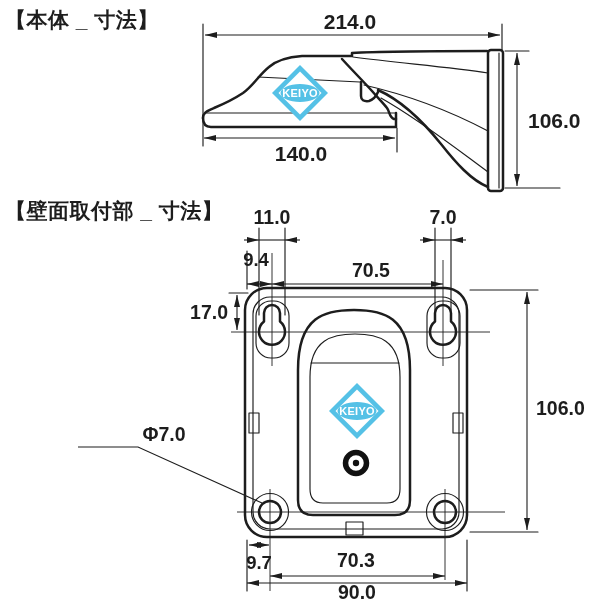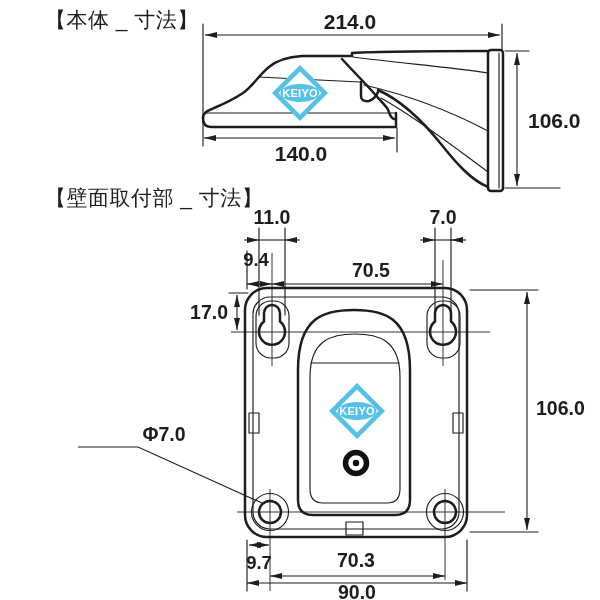--- a/index.html
+++ b/index.html
@@ -3,39 +3,39 @@
 <meta charset="utf-8">
 <style>
   :root { --line:#1d1d1d; --accent:#55c1e6; }
   html,body { margin:0; padding:0; }
   body {
     width:600px; height:600px; background:#ffffff; position:relative;
     font-family:"Liberation Sans", sans-serif; overflow:hidden;
   }
   .hdr {
     position:absolute; left:5px; color:var(--line);
-    font-size:21px; font-weight:normal; letter-spacing:.5px; white-space:nowrap;margin-left:40px;
+    font-size:21px; font-weight:bold; letter-spacing:.5px; white-space:nowrap;
   }
   svg { position:absolute; left:0; top:0; }
   .o  { fill:none; stroke:var(--line); stroke-width:2.5; stroke-linecap:round; stroke-linejoin:round; }
   .t  { fill:none; stroke:var(--line); stroke-width:1.15; stroke-linecap:round; stroke-linejoin:round; }
   .d  { fill:none; stroke:var(--line); stroke-width:1.1; }
   .cl { fill:none; stroke:var(--line); stroke-width:0.9; }
   text.dim  { font-family:"Liberation Sans",sans-serif; font-weight:600; fill:var(--line); }
   .f21 { font-size:21px; } .f20 { font-size:19.5px; } .f19 { font-size:18.5px; }
   .logo-fill  { fill:var(--accent); }
   .logo-white { fill:#ffffff; }
   .logo-text  { font-family:"Liberation Sans",sans-serif; font-weight:bold; font-size:11px;
                 letter-spacing:.3px; fill:#ffffff; text-anchor:middle; }
 </style>
 </head>
 <body>
 
 <div class="hdr" style="top:6px">【本体 _ 寸法】</div>
-<div class="hdr" style="top:184px">【壁面取付部 _ 寸法】</div>
+<div class="hdr" style="top:197px">【壁面取付部 _ 寸法】</div>
 
 <svg width="600" height="600" viewBox="0 0 600 600">
   <defs>
     <marker id="ae" orient="auto-start-reverse" markerUnits="userSpaceOnUse" markerWidth="14" markerHeight="8" refX="12" refY="3">
       <path d="M0,0 L12,3 L0,6 Z" fill="#1d1d1d"></path>
     </marker>
   </defs>
 
   <g>
 

